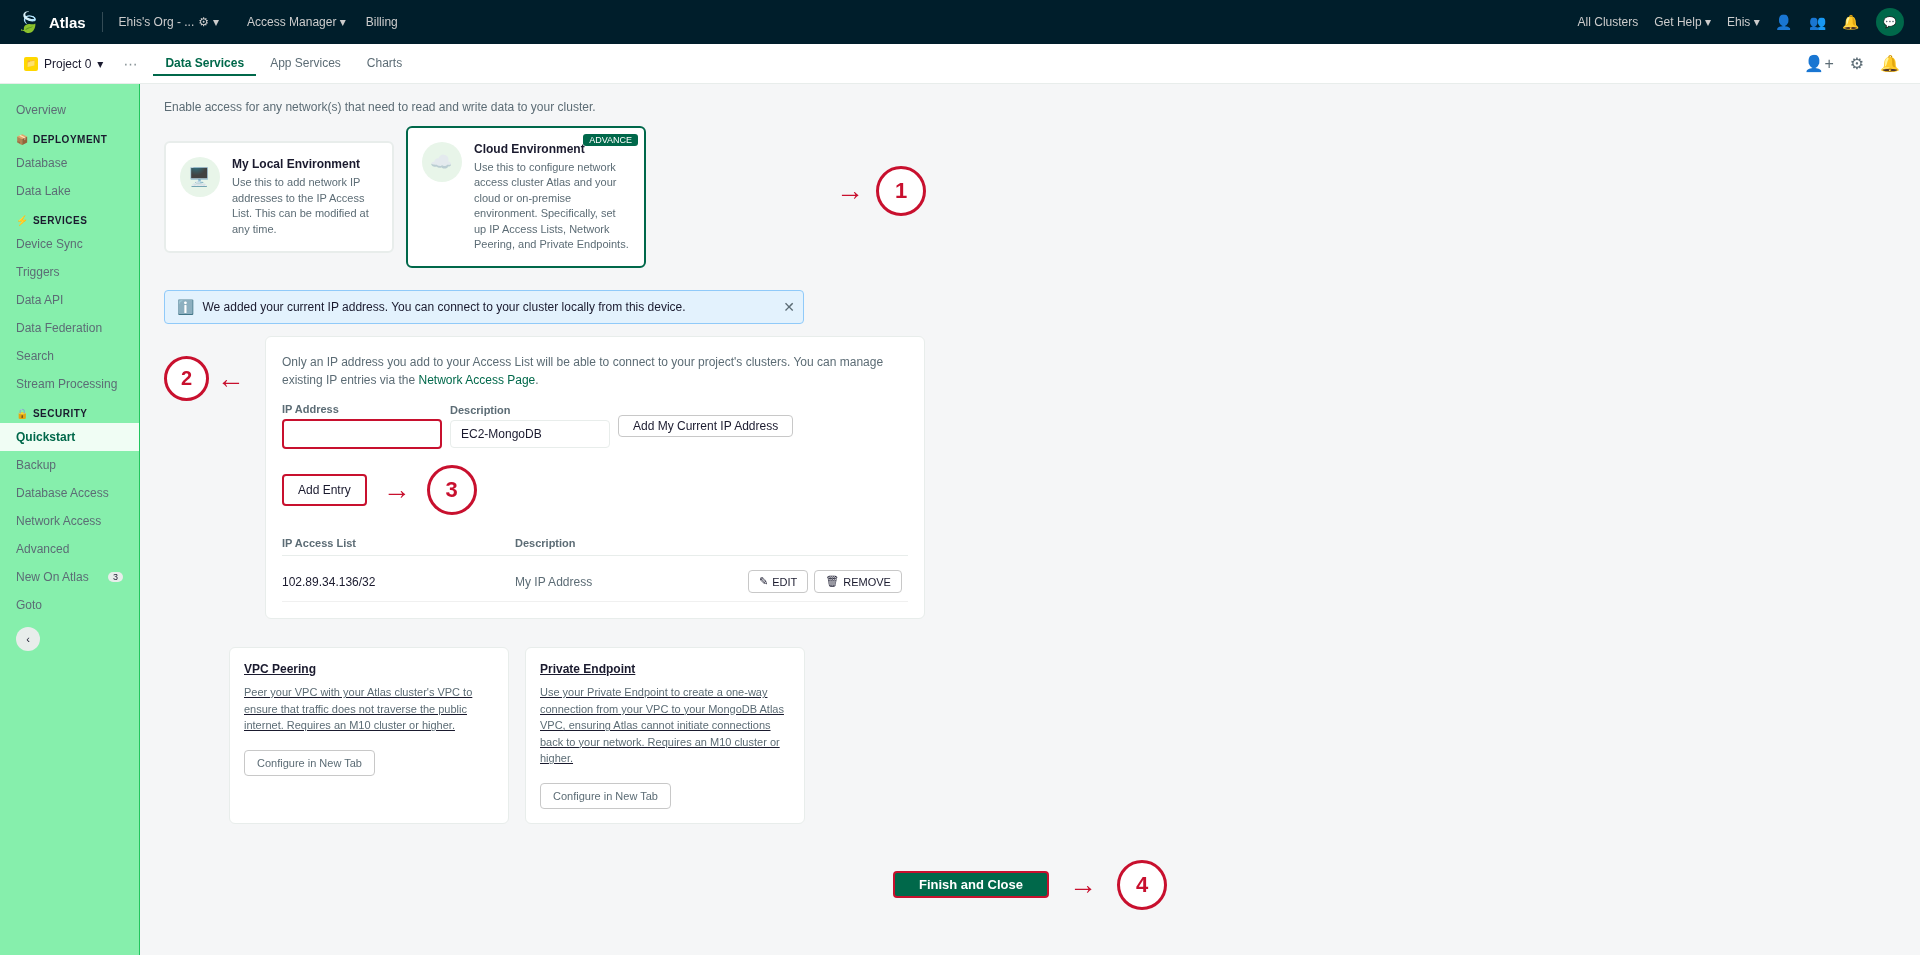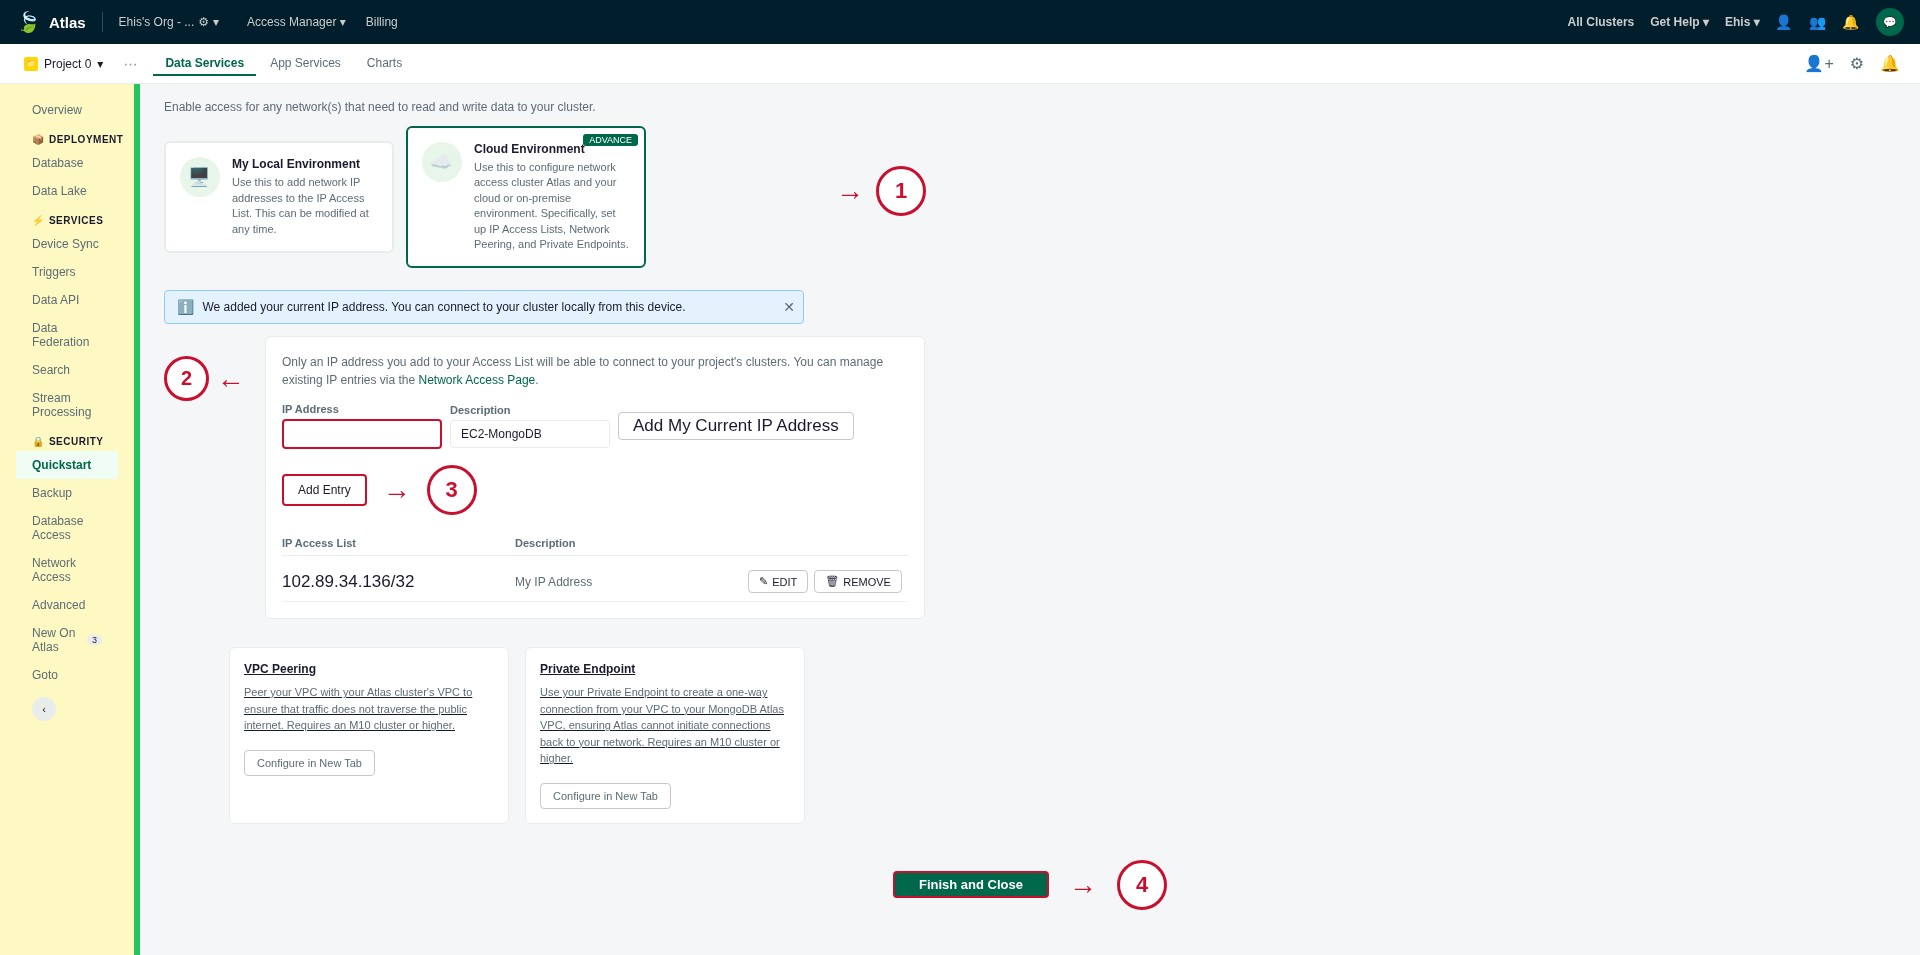--- a/index.html
+++ b/index.html
@@ -11,21 +11,21 @@
       height: 44px; padding: 0 16px; gap: 16px; position: fixed; top: 0; left: 0; right: 0; z-index: 100;
     }
     .top-nav-logo { display: flex; align-items: center; gap: 8px; color: #fff; font-size: 13px; }
     .logo-leaf { color: #00ed64; font-size: 20px; }
     .atlas-text { color: #fff; font-size: 15px; font-weight: 600; }
     .top-nav-divider { width: 1px; height: 20px; background: rgba(255,255,255,0.2); }
     .top-nav-org { color: #ccc; font-size: 12px; display: flex; align-items: center; gap: 4px; cursor: pointer; }
     .top-nav-org .gear { font-size: 12px; }
     .top-nav-menu { display: flex; gap: 4px; margin-left: 4px; align-items: flex-end; }
     .top-nav-menu-item { color: #ccc; font-size: 12px; cursor: pointer; padding: 4px 8px; border-radius: 3px; }
-    .top-nav-right { margin-left: auto; display: flex; align-items: center; gap: 16px; font-weight: bold; }
+    .top-nav-right { margin-left: auto; display: flex; align-items: center; gap: 16px; }
     .top-nav-right-item { color: #ccc; font-size: 12px; cursor: pointer; }
     .top-nav-icon { color: #ccc; font-size: 14px; cursor: pointer; }
     .chat-bubble { width: 28px; height: 28px; background: #00684a; border-radius: 50%; display: flex; align-items: center; justify-content: center; color: #fff; font-size: 11px; cursor: pointer; }
 
     
     .secondary-nav {
       display: flex; align-items: center; background: #fff; border-bottom: 1px solid #e8edeb;
       height: 40px; padding: 0 16px; gap: 8px; position: fixed; top: 44px; left: 0; right: 0; z-index: 99;
     }
     .project-selector { display: flex; align-items: center; gap: 6px; font-size: 12px; color: #1a1a2e; cursor: pointer; padding: 4px 8px; border-radius: 3px; }
@@ -34,21 +34,21 @@
     .sec-nav-tabs { display: flex; gap: 2px; margin-left: 8px; }
     .sec-nav-tab { padding: 4px 12px; font-size: 12px; color: #5c6c75; cursor: pointer; border-bottom: 2px solid transparent; }
     .sec-nav-tab.active { color: #00684a; border-bottom: 2px solid #00684a; font-weight: 600; }
     .sec-nav-right { margin-left: auto; display: flex; gap: 8px; align-items: center; }
     .icon-btn { color: #5c6c75; cursor: pointer; font-size: 16px; padding: 4px; }
 
     
     .main-layout { display: flex; margin-top: 84px; height: calc(100vh - 84px); }
     
     
-    .sidebar { width: 140px; background: #fef9c3; border-right: 6px solid #22c55e; padding: 12px 16px; overflow-y: auto; flex-shrink: 0; }
+    .sidebar { width: 140px; background: #86efac; border-right: 1px solid #22c55e; padding: 12px 0; overflow-y: auto; flex-shrink: 0; }
     .sidebar-item { padding: 7px 16px; font-size: 12px; color: #5c6c75; cursor: pointer; display: flex; align-items: center; gap: 6px; }
     .sidebar-item.active { color: #00684a; background: #f0fdf4; font-weight: 600; }
     .sidebar-section { padding: 10px 16px 4px; font-size: 10px; font-weight: 700; color: #1a1a2e; text-transform: uppercase; letter-spacing: 0.5px; display: flex; align-items: center; gap: 4px; }
     .sidebar-badge { background: #e8edeb; color: #1a1a2e; border-radius: 8px; padding: 0 5px; font-size: 9px; margin-left: auto; }
     .sidebar-collapse { width: 20px; height: 20px; background: #e8edeb; border-radius: 50%; display: flex; align-items: center; justify-content: center; cursor: pointer; font-size: 10px; position: absolute; left: 130px; bottom: 100px; }
 
     
     .content { flex: 1; overflow-y: auto; padding: 16px 24px; background: #f5f6f7; position: relative; }
     .content-intro { font-size: 12px; color: #5c6c75; margin-bottom: 12px; }
     .env-card { flex: 1; background: #fff; border: 2px solid #e8edeb; border-radius: 6px; padding: 14px; display: flex; align-items: flex-start; gap: 12px; cursor: pointer; max-width: 240px; }
@@ -67,32 +67,32 @@
     .panel { background: #fff; border: 1px solid #e8edeb; border-radius: 6px; padding: 16px; margin-bottom: 16px; }
     .panel-desc { font-size: 12px; color: #5c6c75; margin-bottom: 14px; line-height: 1.5; }
     .panel-desc a { color: #00684a; text-decoration: none; }
 
     
     .ip-form { display: flex; align-items: center; gap: 8px; margin-bottom: 16px; flex-wrap: wrap; }
     .form-group { display: flex; flex-direction: column; gap: 4px; }
     .form-label { font-size: 11px; color: #5c6c75; font-weight: 600; }
     .form-input { border: 1px solid #e8edeb; border-radius: 4px; padding: 6px 10px; font-size: 12px; color: #1a1a2e; outline: none; width: 160px; }
     .form-input.highlighted { border: 2px solid #c8102e; }
-    .btn { padding: 3px 14px; border-radius: 4px; font-size: 17px; cursor: pointer; border: 1px solid #c8c8c8; background: #fff; color: #1a1a2e; }
+    .btn { padding: 3px 14px; border-radius: 4px; font-size: 12px; cursor: pointer; border: 1px solid #c8c8c8; background: #fff; color: #1a1a2e; }
     .btn-outlined { background: #fff; color: #1a1a2e; border: 1px solid #c8c8c8; }
     .add-entry-btn { background: #fff; color: #1a1a2e; border: 2px solid #c8102e; padding: 7px 14px; border-radius: 4px; font-size: 12px; cursor: pointer; }
 
     
     .access-list-header { display: flex; padding: 6px 0; border-bottom: 1px solid #e8edeb; margin-bottom: 6px; }
     .access-col { font-size: 11px; font-weight: 700; color: #5c6c75; }
     .access-col-ip { flex: 1; }
     .access-col-desc { flex: 1; }
     .access-col-actions { width: 160px; }
     .access-row { display: flex; align-items: center; padding: 8px 0; border-bottom: 1px solid #f0f0f0; }
-    .access-row-ip { flex: 1; font-size: 17px; color: #1a1a2e; }
+    .access-row-ip { flex: 1; font-size: 12px; color: #1a1a2e; }
     .access-row-desc { flex: 1; font-size: 12px; color: #5c6c75; }
     .access-row-actions { width: 160px; display: flex; gap: 6px; }
     .action-btn { padding: 4px 10px; border-radius: 4px; font-size: 11px; cursor: pointer; border: 1px solid #c8c8c8; background: #fff; color: #1a1a2e; display: flex; align-items: center; gap: 4px; }
 
     
     .vpc-cards { display: flex; gap: 16px; margin-bottom: 20px; text-decoration: underline; }
     .vpc-card { background: #fff; border: 1px solid #e8edeb; border-radius: 6px; padding: 14px; flex: 1; max-width: 280px; }
     .vpc-card-title { font-size: 12px; font-weight: 700; color: #1a1a2e; margin-bottom: 8px; }
     .vpc-card-desc { font-size: 11px; color: #5c6c75; line-height: 1.5; margin-bottom: 16px; }
     .vpc-card-btn { padding: 6px 12px; border-radius: 4px; font-size: 11px; cursor: pointer; border: 1px solid #c8c8c8; background: #fff; color: #5c6c75; }

